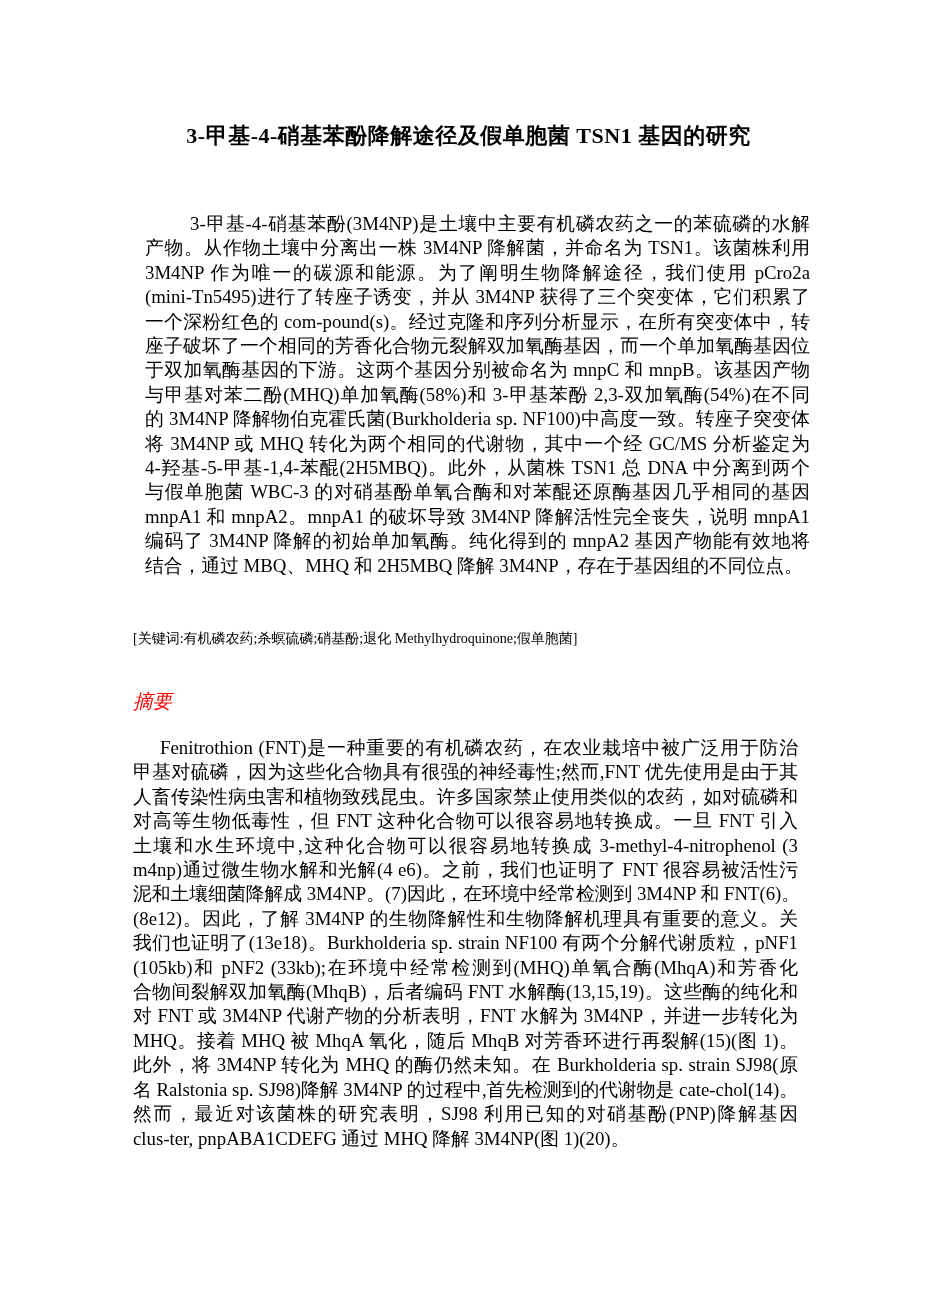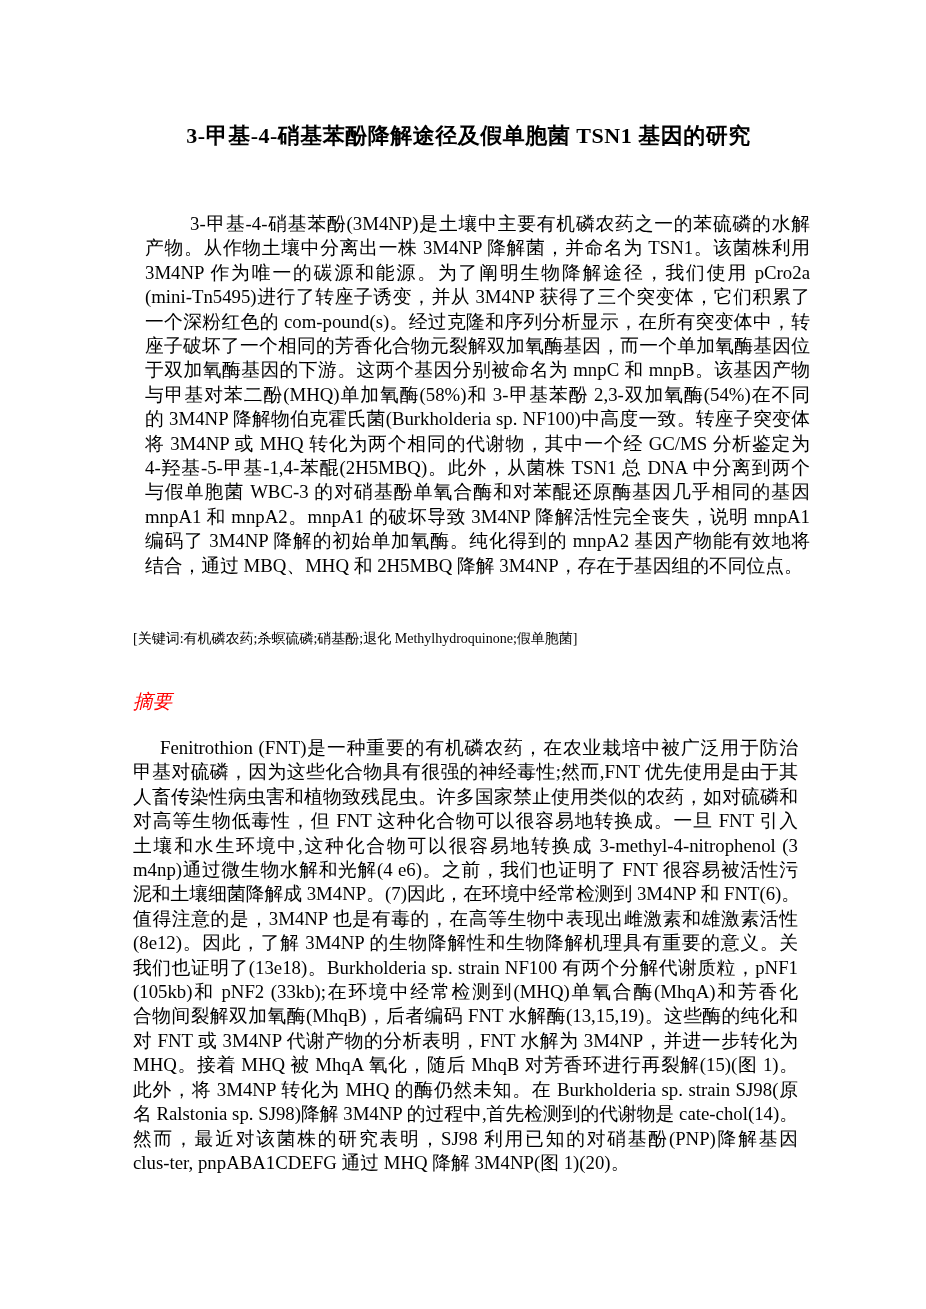--- a/index.html
+++ b/index.html
@@ -99,21 +99,20 @@
   <div class="abstract-heading" style="color: rgb(255, 0, 0);">摘要</div>
 
   <div class="para abstract">
       <div class="line">Fenitrothion (FNT)是一种重要的有机磷农药，在农业栽培中被广泛用于防治</div>
       <div class="line">甲基对硫磷，因为这些化合物具有很强的神经毒性;然而,FNT 优先使用是由于其</div>
       <div class="line">人畜传染性病虫害和植物致残昆虫。许多国家禁止使用类似的农药，如对硫磷和</div>
       <div class="line">对高等生物低毒性，但 FNT 这种化合物可以很容易地转换成。一旦 FNT 引入</div>
       <div class="line">土壤和水生环境中,这种化合物可以很容易地转换成 3-methyl-4-nitrophenol (3</div>
       <div class="line">m4np)通过微生物水解和光解(4 e6)。之前，我们也证明了 FNT 很容易被活性污</div>
       <div class="line">泥和土壤细菌降解成 3M4NP。(7)因此，在环境中经常检测到 3M4NP 和 FNT(6)。</div>
-      <div class="line">值得注意的是，3M4NP 也是有毒的，在高等生物中表现出雌激素和雄激素活性</div>
       <div class="line">(8e12)。因此，了解 3M4NP 的生物降解性和生物降解机理具有重要的意义。关</div>
       <div class="line">我们也证明了(13e18)。Burkholderia sp. strain NF100 有两个分解代谢质粒，pNF1</div>
       <div class="line">(105kb)和 pNF2 (33kb);在环境中经常检测到(MHQ)单氧合酶(MhqA)和芳香化</div>
       <div class="line">合物间裂解双加氧酶(MhqB)，后者编码 FNT 水解酶(13,15,19)。这些酶的纯化和</div>
       <div class="line">对 FNT 或 3M4NP 代谢产物的分析表明，FNT 水解为 3M4NP，并进一步转化为</div>
       <div class="line">MHQ。接着 MHQ 被 MhqA 氧化，随后 MhqB 对芳香环进行再裂解(15)(图 1)。</div>
       <div class="line">此外，将 3M4NP 转化为 MHQ 的酶仍然未知。在 Burkholderia sp. strain SJ98(原</div>
       <div class="line">名 Ralstonia sp. SJ98)降解 3M4NP 的过程中,首先检测到的代谢物是 cate-chol(14)。</div>
       <div class="line">然而，最近对该菌株的研究表明，SJ98 利用已知的对硝基酚(PNP)降解基因</div>
       <div class="line last">clus-ter, pnpABA1CDEFG 通过 MHQ 降解 3M4NP(图 1)(20)。</div>

